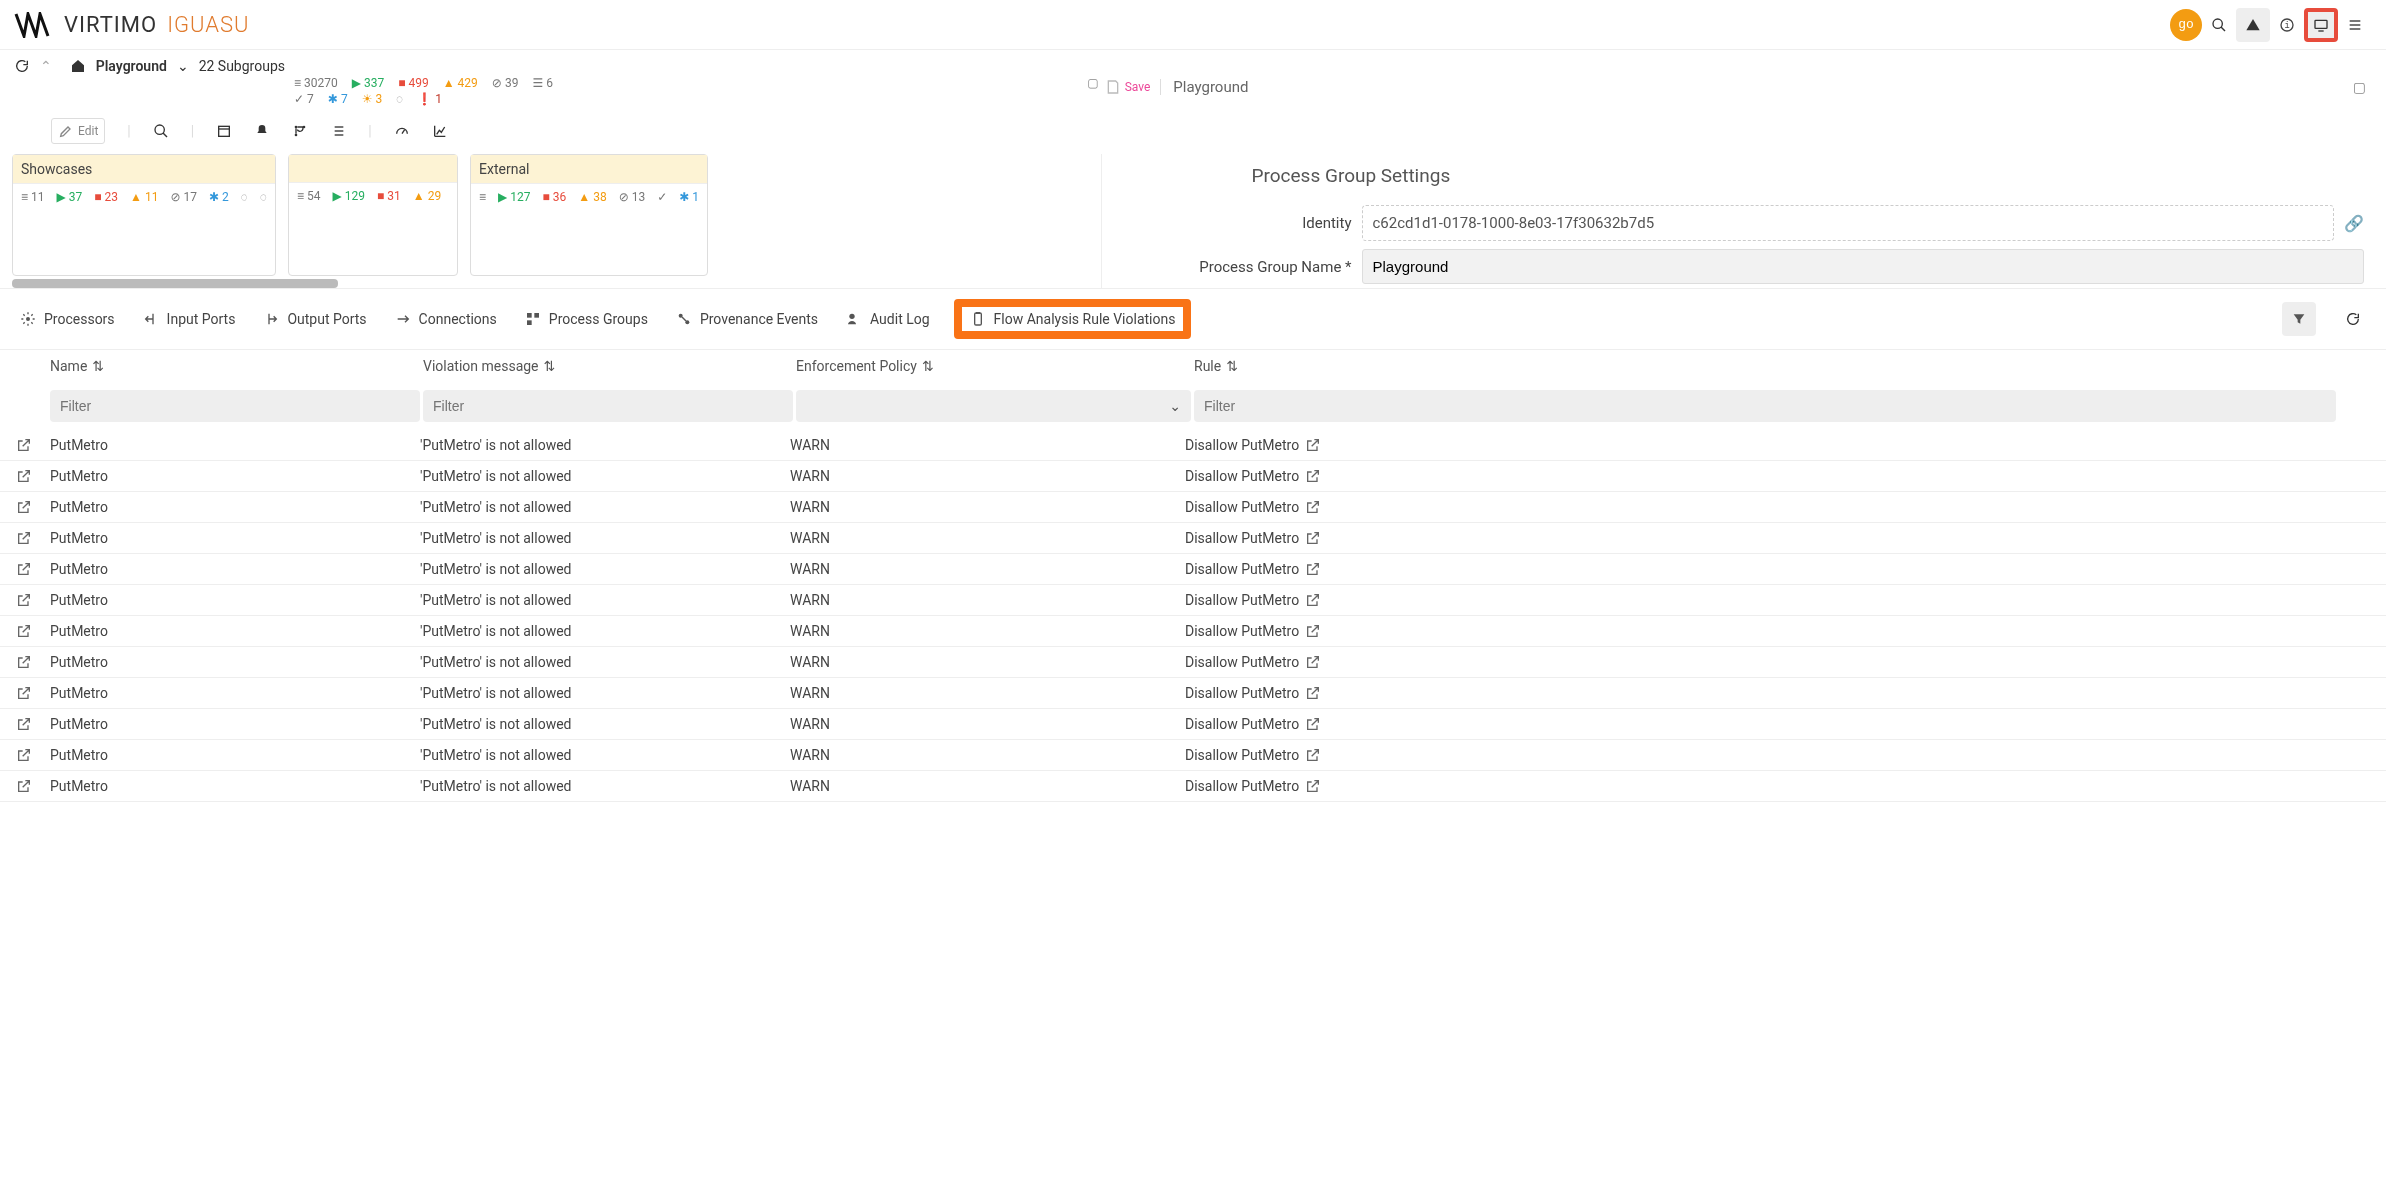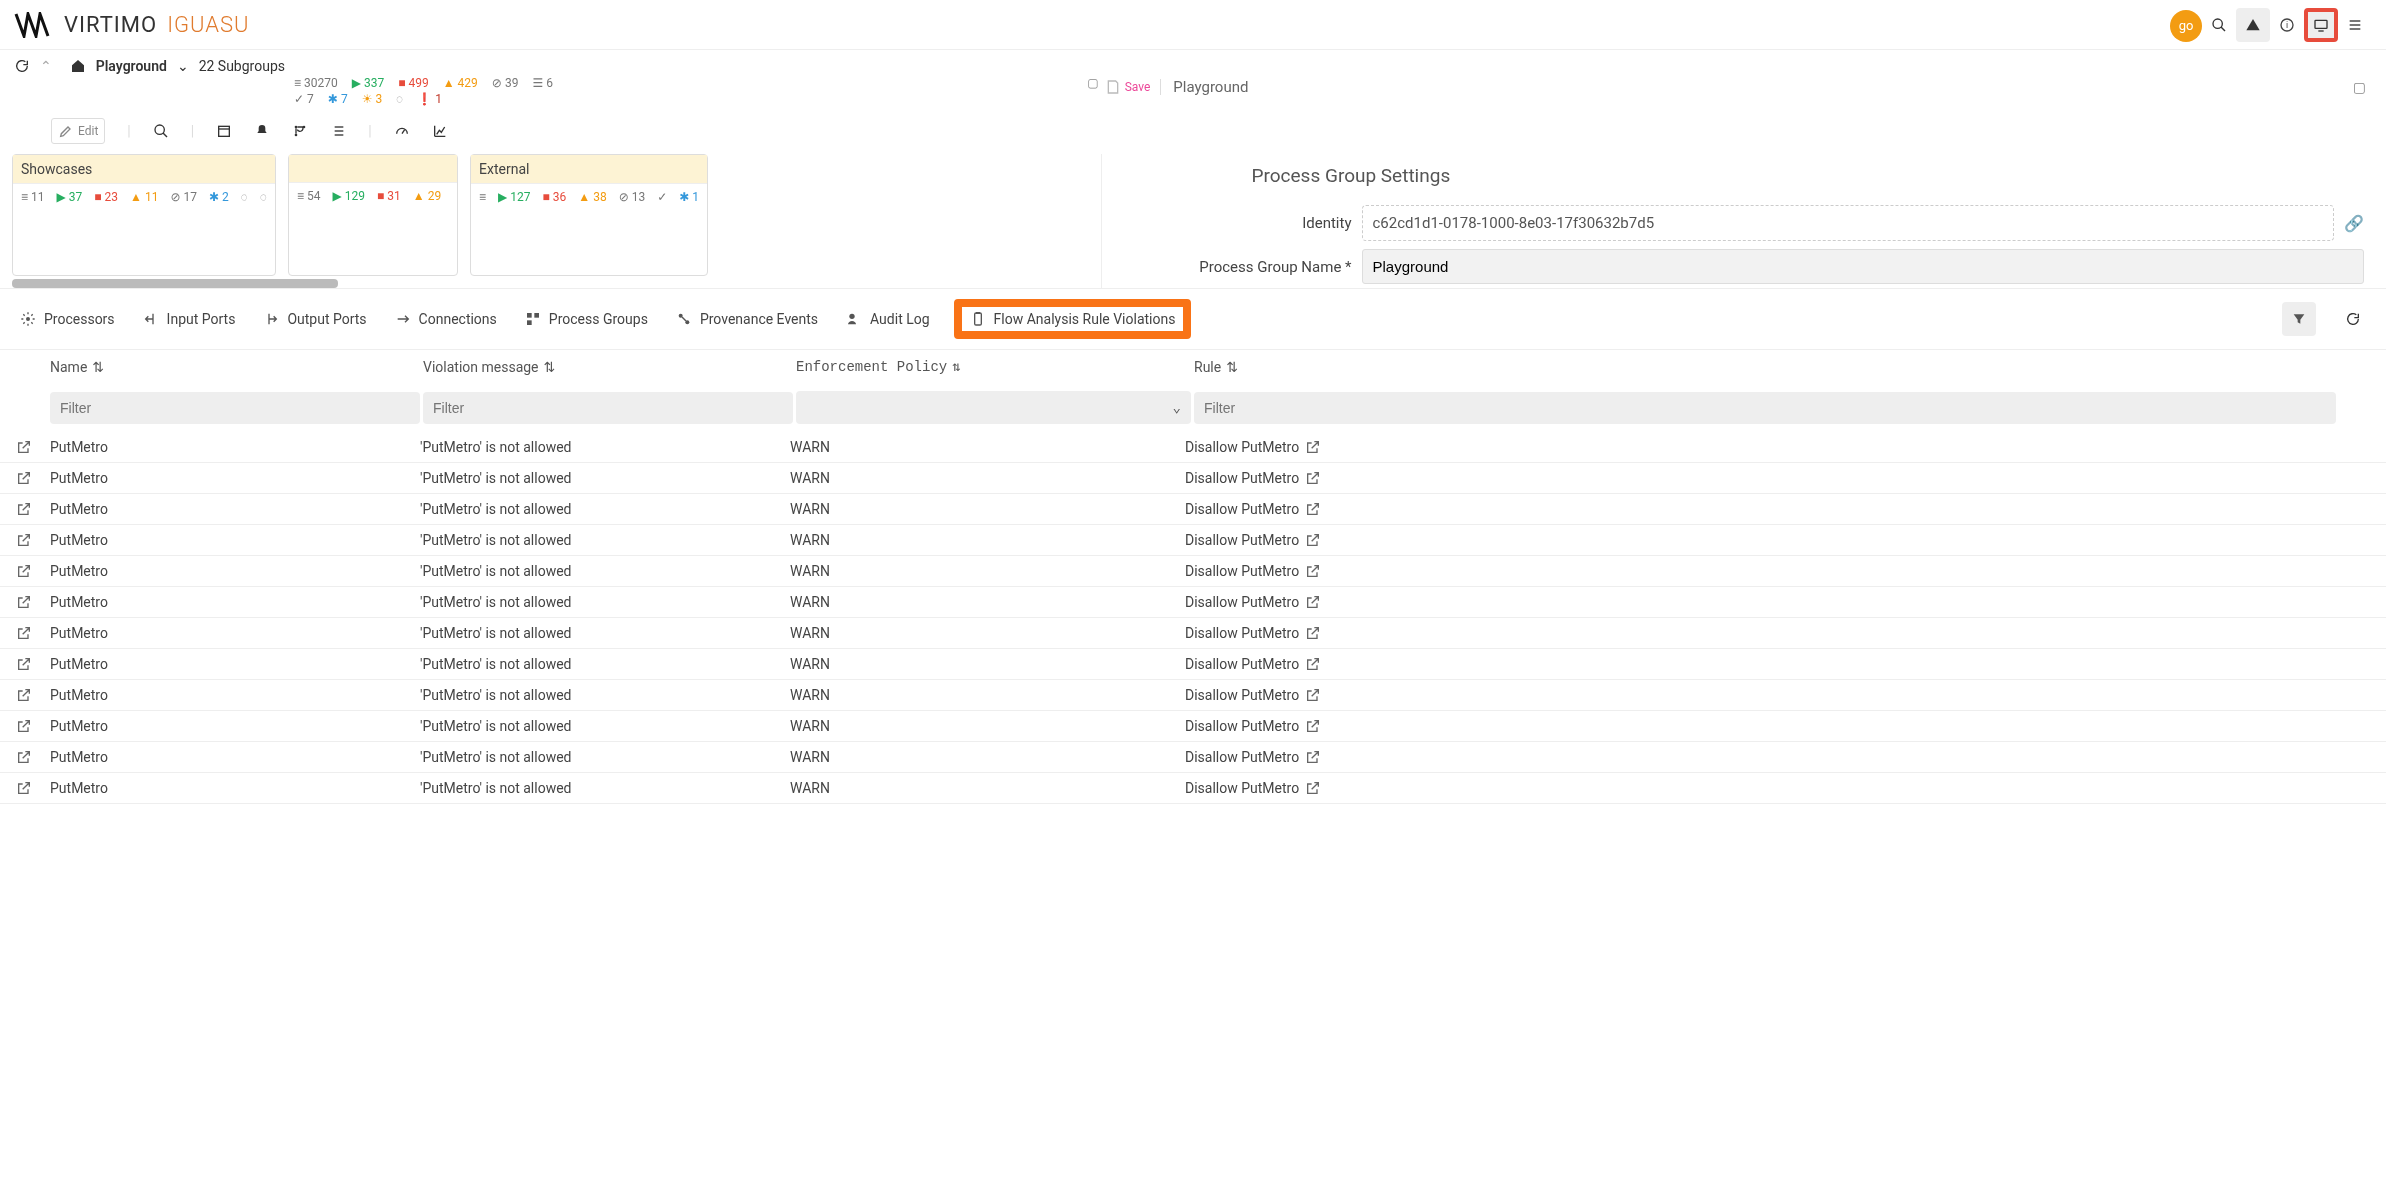--- a/index.html
+++ b/index.html
@@ -1,21 +1,21 @@
 <!DOCTYPE html>
 <html><head>
 <meta charset="utf-8">
 <style>
   * { box-sizing: border-box; margin: 0; padding: 0; }
   body { font-family: -apple-system, BlinkMacSystemFont, "Segoe UI", Roboto, Helvetica, Arial, sans-serif; font-size: 14px; color: #333; background: #fff; }
   .topbar { display: flex; align-items: center; justify-content: space-between; height: 50px; padding: 0 14px; border-bottom: 1px solid #eee; }
   .brand { display: flex; align-items: center; gap: 10px; font-size: 22px; letter-spacing: 1px; }
   .brand-logo { font-weight: 900; letter-spacing: -1px; }
   .brand-sub { color: #e07b2e; font-weight: 300; }
-  .top-actions { display: flex; align-items: flex-end; gap: 0; }
+  .top-actions { display: flex; align-items: center; gap: 0; font-family: Liberation Mono, monospace; }
   .avatar { width: 32px; height: 32px; border-radius: 50%; background: #f39c12; color: #fff; display:flex;align-items:center;justify-content:center; font-size:13px;}
   .icon-btn { width:34px; height:34px; display:flex;align-items:center;justify-content:center; border-radius:4px; color:#444; }
   .icon-btn.grey { background:#eee; }
   .icon-btn.highlight { border:4px solid #e74c3c; }
   .subhdr { display:flex; align-items:flex-start; padding: 8px 14px 0 14px; gap:10px; }
   .left-area { flex: 0 0 46%; }
   .right-area { flex: 1; }
   .crumbs { display:flex; align-items:center; gap:10px; font-size:14px; color:#333; }
   .crumbs .home { margin-left:8px; }
   .stats-row { display:flex; gap:14px; font-size:12px; color:#444; margin-top:2px; padding-left:280px;}
@@ -49,21 +49,21 @@
   .helper { font-size:13px; color:#888; padding:4px 0 10px 260px;}
   .pgname-input { flex:1; border:1px solid #ddd; background:#f2f2f2; padding:8px 10px; font-size:15px; border-radius:3px;}
   .highlight-box { border:8px solid #f97316; border-radius:4px; padding:2px 4px; display:inline-flex; align-items:center; gap:6px;}
   .tabs { display:flex; align-items:center; gap:20px; padding:10px 16px; border-top:1px solid #eee; border-bottom:1px solid #eee; font-size:14px; color:#444;}
   .tab { display:flex; align-items:center; gap:8px; padding:2px 4px; cursor:pointer;}
   .tabs .spacer { flex:1; }
   .filters-row, .thead-row { display:flex; padding:8px 50px 8px 50px; gap:3px; align-items:center; }
   .thead-row .th { color:#555; display:flex; align-items:center; gap:5px; font-size:14px;}
   .col-name { flex:0 0 370px;}
   .col-msg { flex:0 0 370px;}
-  .col-policy { flex:0 0 395px;font-family:Liberation Mono, monospace;}
+  .col-policy { flex:0 0 395px;}
   .col-rule { flex:1;}
   .filters-row input, .filters-row .select { width:100%; background:#eee; border:none; border-radius:4px; padding:8px 10px; font-size:14px; color:#555;}
   .filters-row .select { display:flex; justify-content:flex-end; align-items:center;}
   .data-rows { }
   .row { display:flex; align-items:center; padding:7px 16px; border-bottom:1px solid #eee; font-size:14px; color:#444;}
   .row .open-icon { width:34px; color:#666;}
   .row .c-name { flex:0 0 370px;}
   .row .c-msg { flex:0 0 370px;}
   .row .c-policy { flex:0 0 395px;}
   .row .c-rule { flex:1; display:flex; align-items:center; gap:6px;}

